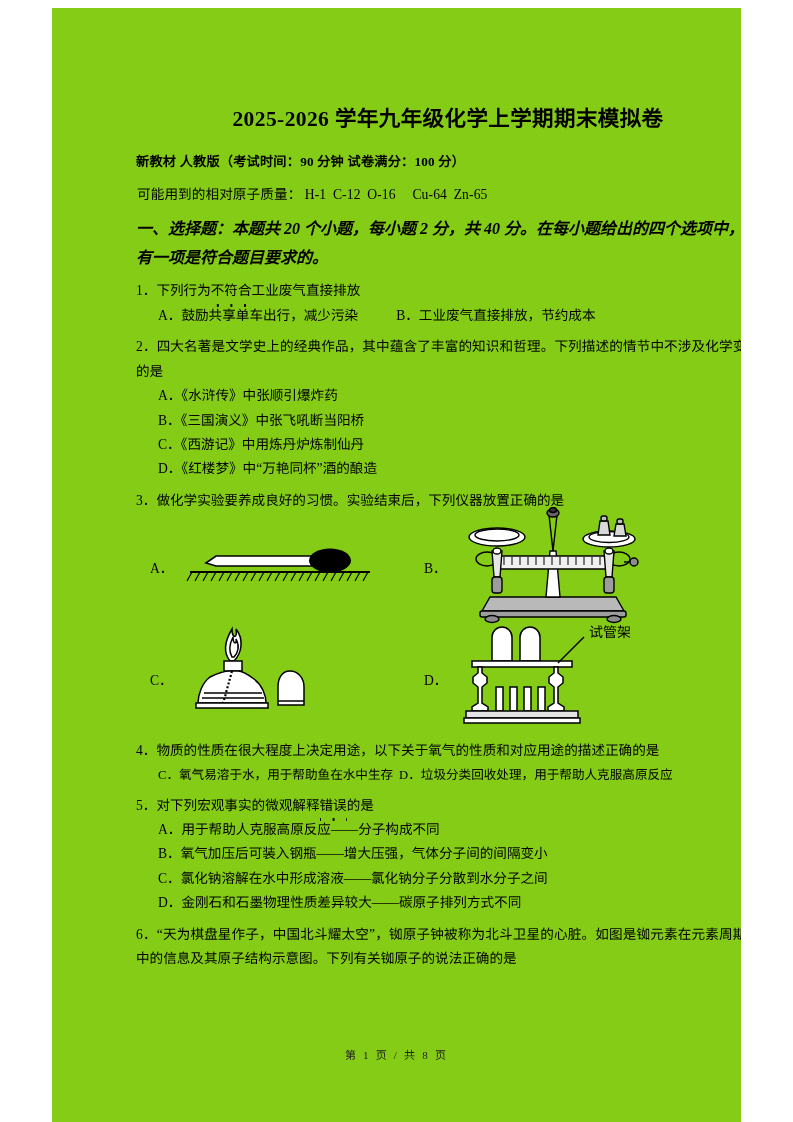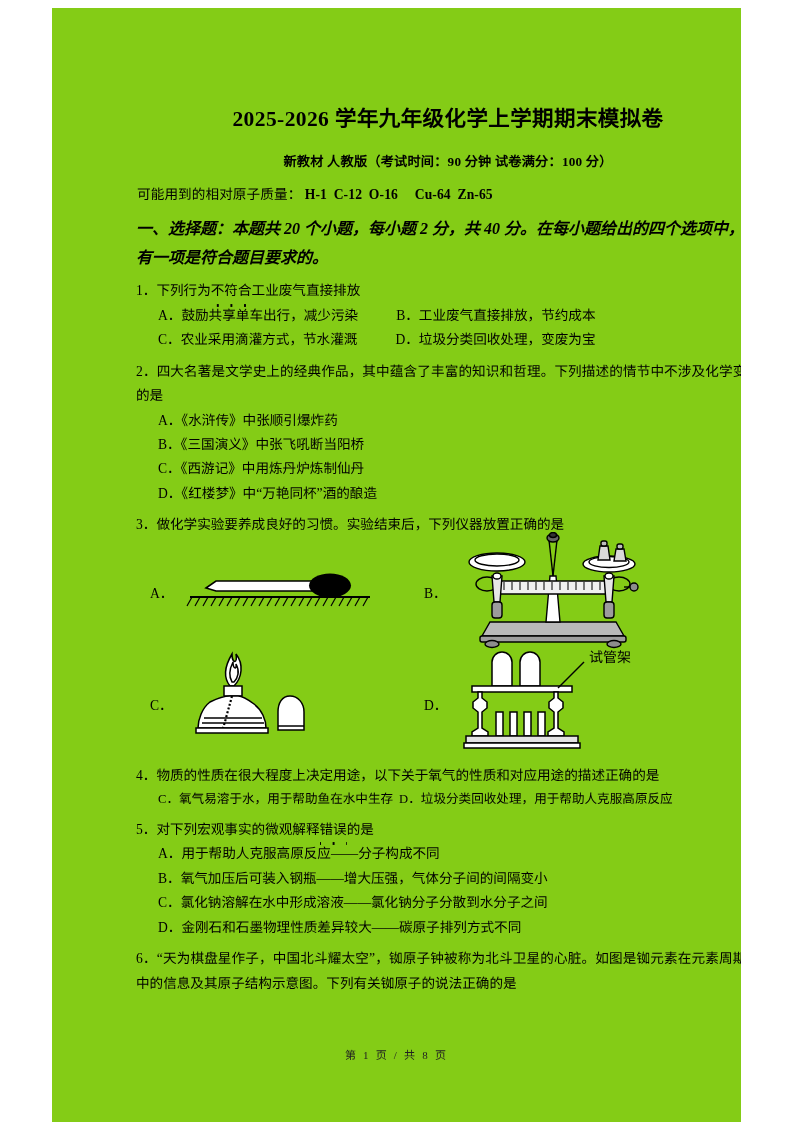--- a/index.html
+++ b/index.html
@@ -34,35 +34,34 @@
     font-family: "Liberation Serif", "DejaVu Serif", serif;
     font-size: 21.5px;
     font-weight: bold;
     letter-spacing: 0.4px;
     margin: 0;
     padding-top: 98px;
     line-height: 1.3;
     white-space: nowrap;
   }
   .doc-subtitle {
-    text-align: center;
     font-size: 13.2px;
     font-weight: bold;
     margin: 0;
     padding-top: 17px;
     letter-spacing: 0.2px;
   }
   .atomic-line {
     font-size: 13.6px;
     margin: 0;
     padding-top: 13px;
     padding-left: 1px;
     letter-spacing: 0.1px;
   }
-  .atomic-line .sym { padding: 0 0.25em; font-weight: bold; }
+  .atomic-line .sym { padding: 0 0.25em; }
 
   
   .section-head {
     font-size: 16px;
     font-weight: bold;
     line-height: 1.82;
     margin: 0;
     padding-top: 11px;
     text-align: justify;
     text-justify: inter-ideograph;
@@ -151,23 +150,20 @@
     </p>
 
     <p class="section-head">一、选择题：本题共 20 个小题，每小题 2 分，共 40 分。在每小题给出的四个选项中，只有一项是符合题目要求的。</p>
 
     <p class="q">
       <span class="q-num">1．</span><span>下列行为</span><span class="emph">不符合</span><span>工业废气直接排放</span>
     </p>
     <div class="opts">
       <div class="opt-row">
         <span class="opt-lbl">A．</span><span>鼓励共享单车出行，减少污染</span><span class="opt-gap-1"></span><span class="opt-lbl">B．</span><span>工业废气直接排放，节约成本</span>
-      </div>
-      <div class="opt-row">
-        <span class="opt-lbl">C．</span><span>农业采用滴灌方式，节水灌溉</span><span class="opt-gap-1"></span><span class="opt-lbl">D．</span><span>垃圾分类回收处理，变废为宝</span>
       </div>
     </div>
 
     <p class="q">
       <span class="q-num">2．</span><span>四大名著是文学史上的经典作品，其中蕴含了丰富的知识和哲理。下列描述的情节中不涉及化学变化的是</span>
     </p>
     <div class="opts">
       <div class="opt-row">
         <span class="opt-lbl">A．</span><span>《水浒传》中张顺引爆炸药</span>
       </div>

